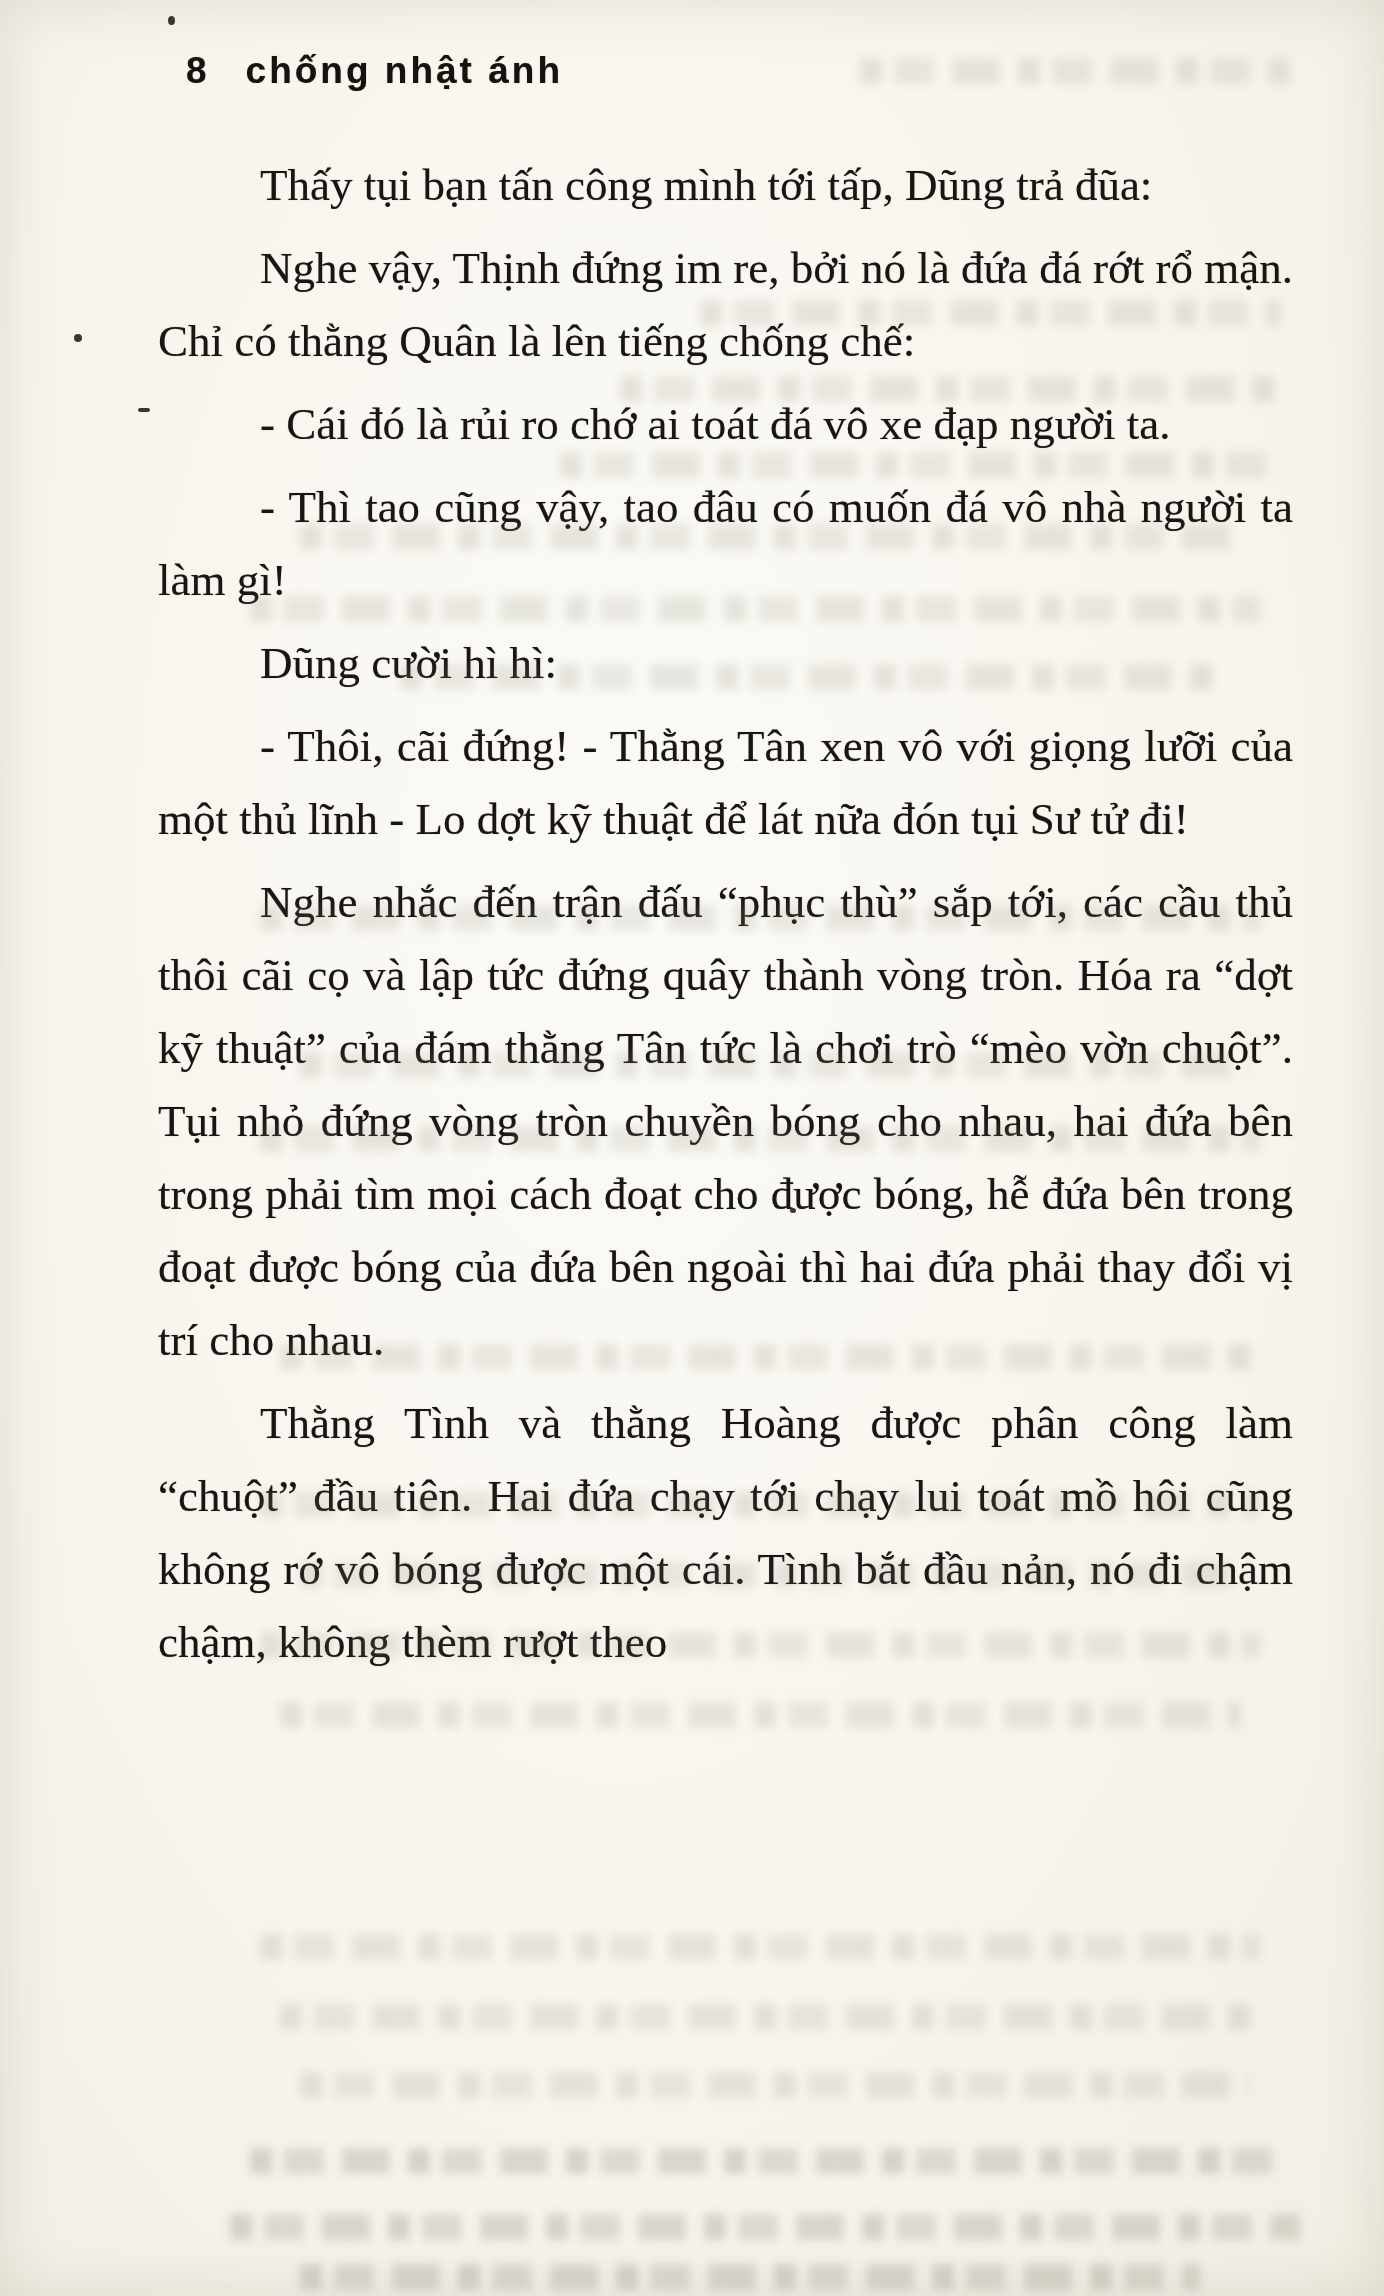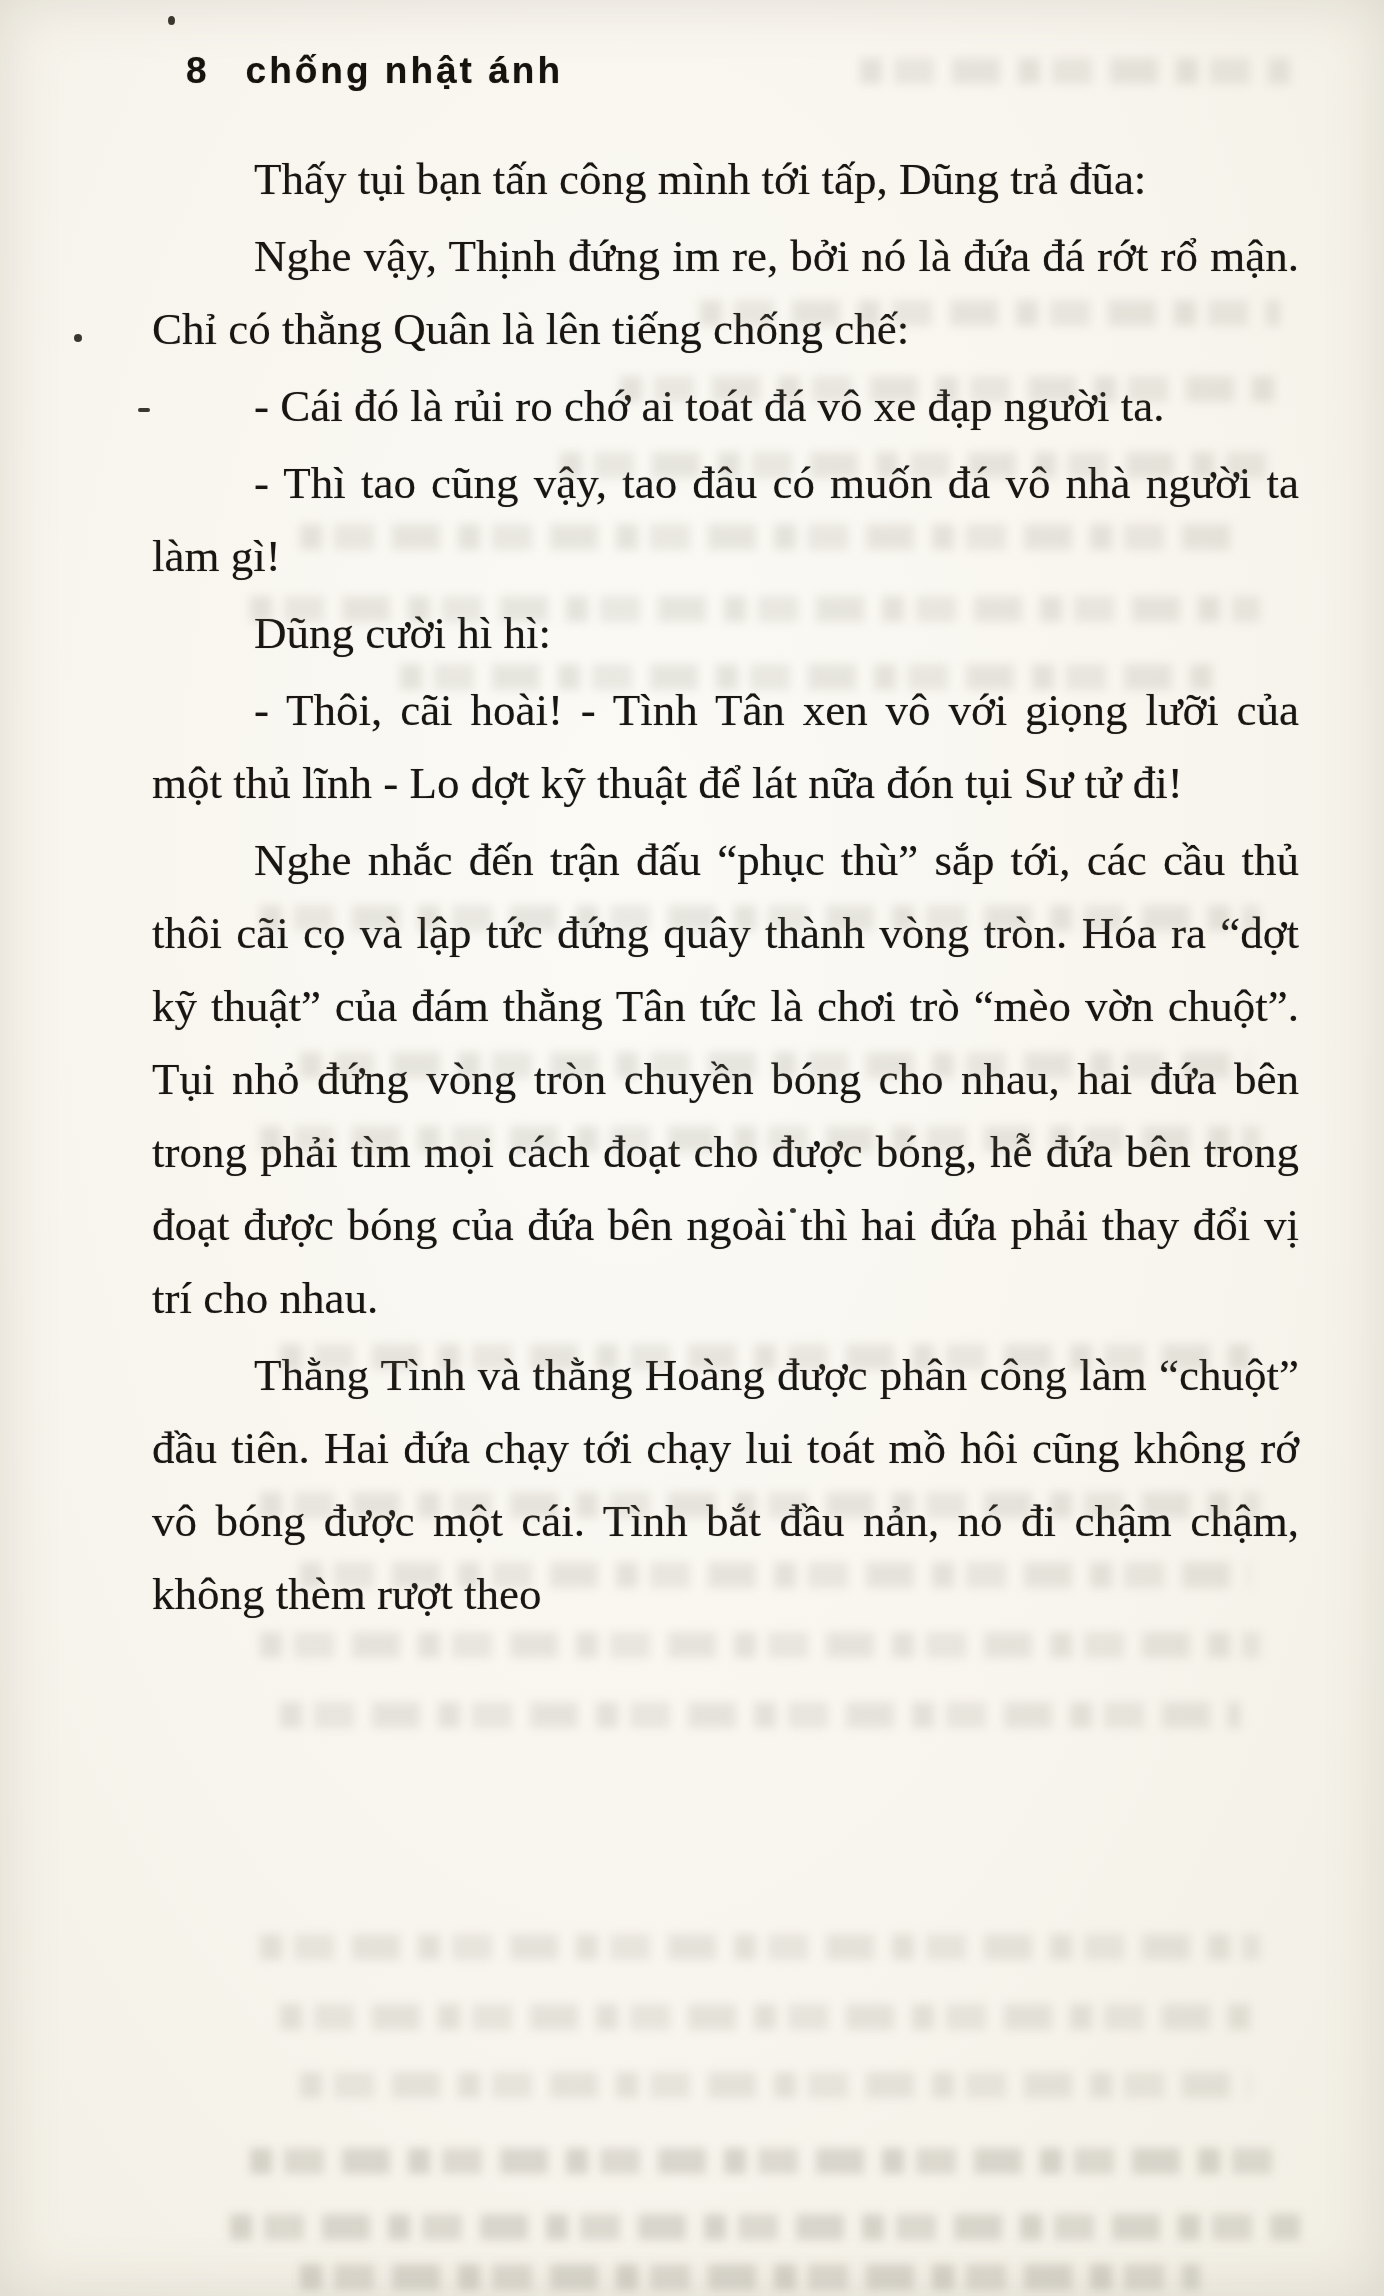--- a/index.html
+++ b/index.html
@@ -31,21 +31,21 @@
   .body-text {
     position:absolute;
     top:139px;
     left:148px;
     width:1155px;
     font-size:45px;
     line-height:73px;
     text-align:justify;
     text-shadow:0 0 1px rgba(24,21,18,0.4);
   }
-  .body-text p { margin:4px; text-indent:102px; }
+  .body-text p { margin:10px; text-indent:102px; }
   
   .ghost {
     position:absolute;
     height:26px;
     filter:blur(5px);
     opacity:0.5;
     background:repeating-linear-gradient(90deg,
       rgba(138,136,122,0.38) 0 22px, transparent 22px 34px,
       rgba(138,136,122,0.30) 34px 74px, transparent 74px 92px,
       rgba(138,136,122,0.34) 92px 140px, transparent 140px 158px);
@@ -63,21 +63,21 @@
     <span>8</span>
     <span>chống nhật ánh</span>
   </div>
 
   <div class="body-text">
     <p>Thấy tụi bạn tấn công mình tới tấp, Dũng trả đũa:</p>
     <p>Nghe vậy, Thịnh đứng im re, bởi nó là đứa đá rớt rổ mận. Chỉ có thằng Quân là lên tiếng chống chế:</p>
     <p>- Cái đó là rủi ro chớ ai toát đá vô xe đạp người ta.</p>
     <p>- Thì tao cũng vậy, tao đâu có muốn đá vô nhà người ta làm gì!</p>
     <p>Dũng cười hì hì:</p>
-    <p>- Thôi, cãi hoài! - Tình Tân xen vô với giọng lưỡi của một thủ lĩnh - Lo dợt kỹ thuật để lát nữa đón tụi Sư tử đi!</p>
+    <p>- Thôi, cãi đứng! - Thằng Tân xen vô với giọng lưỡi của một thủ lĩnh - Lo dợt kỹ thuật để lát nữa đón tụi Sư tử đi!</p>
     <p>Nghe nhắc đến trận đấu “phục thù” sắp tới, các cầu thủ thôi cãi cọ và lập tức đứng quây thành vòng tròn. Hóa ra “dợt kỹ thuật” của đám thằng Tân tức là chơi trò “mèo vờn chuột”. Tụi nhỏ đứng vòng tròn chuyền bóng cho nhau, hai đứa bên trong phải tìm mọi cách đoạt cho được bóng, hễ đứa bên trong đoạt được bóng của đứa bên ngoài thì hai đứa phải thay đổi vị trí cho nhau.</p>
     <p>Thằng Tình và thằng Hoàng được phân công làm “chuột” đầu tiên. Hai đứa chạy tới chạy lui toát mồ hôi cũng không rớ vô bóng được một cái. Tình bắt đầu nản, nó đi chậm chậm, không thèm rượt theo</p>
   </div>
 
   <div class="speck" style="left:168px; top:16px; width:7px; height:9px;"></div>
   <div class="speck" style="left:74px; top:334px; width:8px; height:8px;"></div>
   <div class="speck" style="left:138px; top:408px; width:12px; height:4px; border-radius:2px;"></div>
   <div class="speck" style="left:790px; top:1208px; width:6px; height:5px;"></div>
 
   <div class="ghost" style="left:860px; top:58px;  width:430px;"></div>

